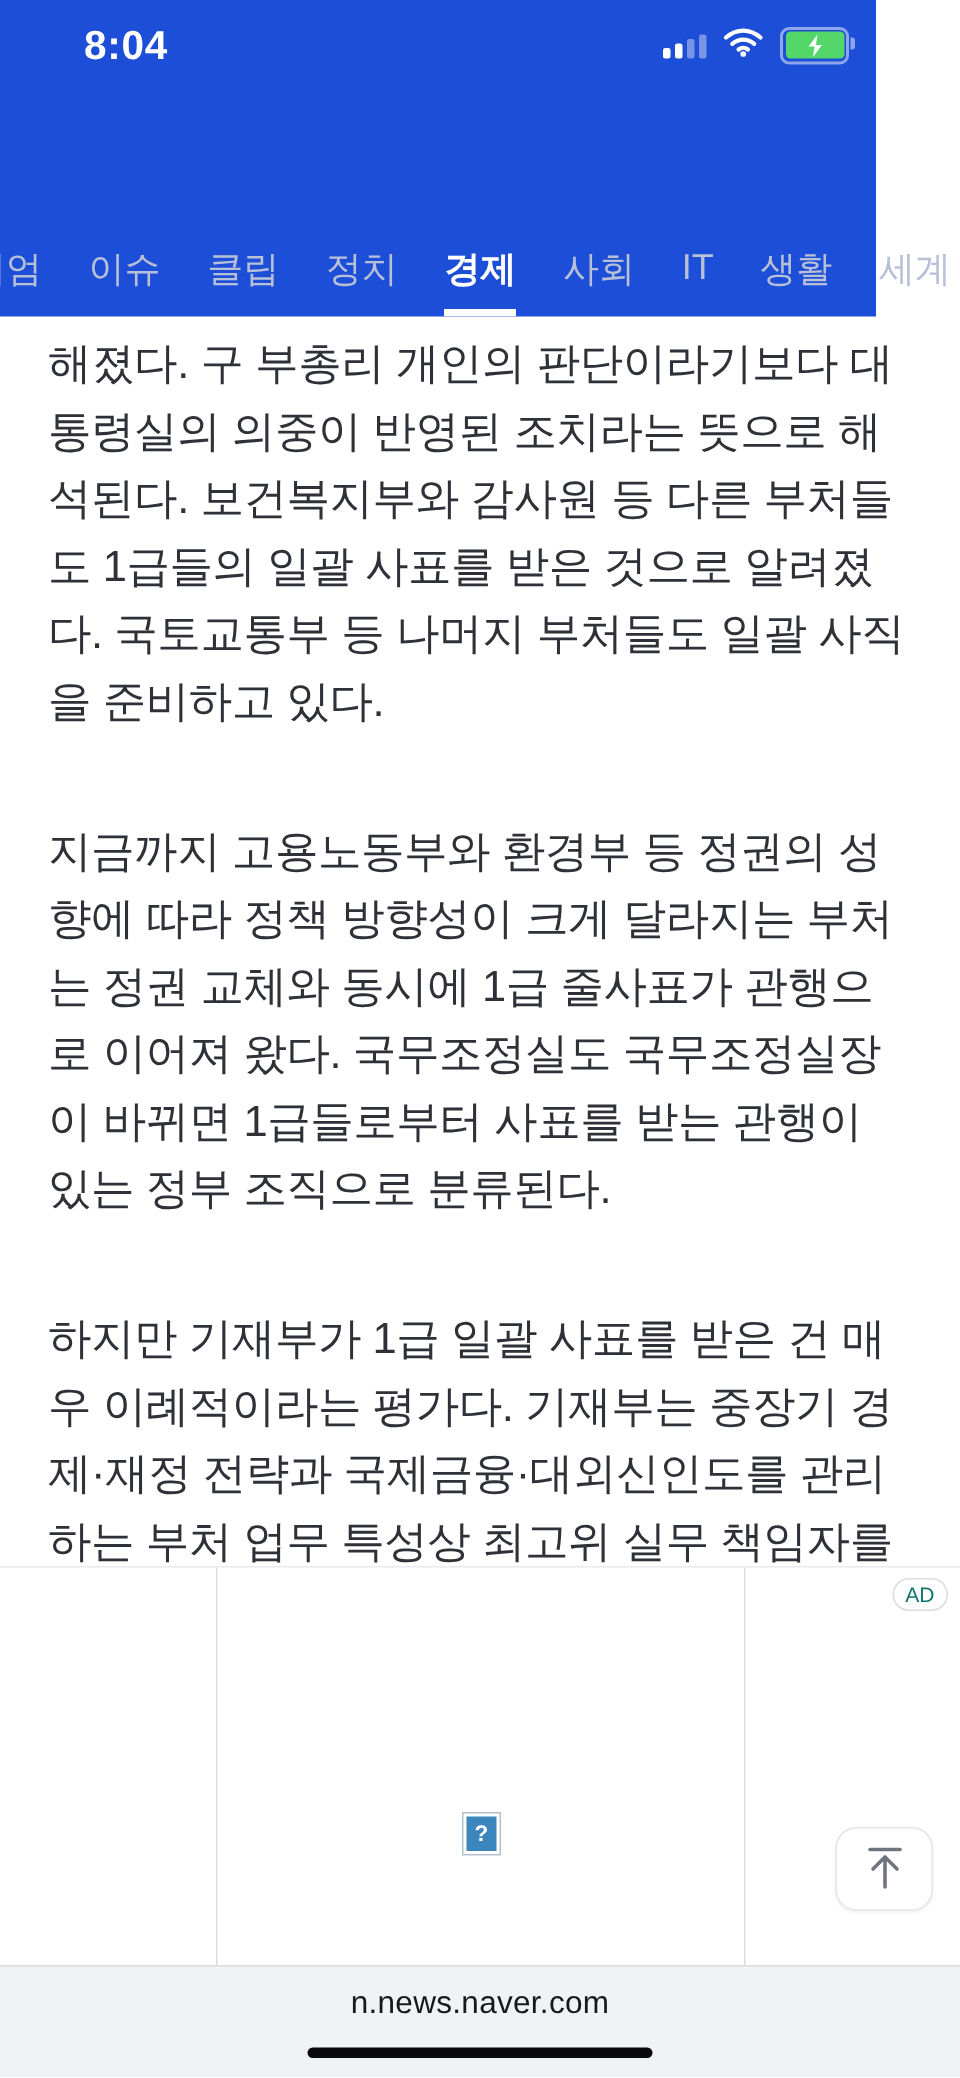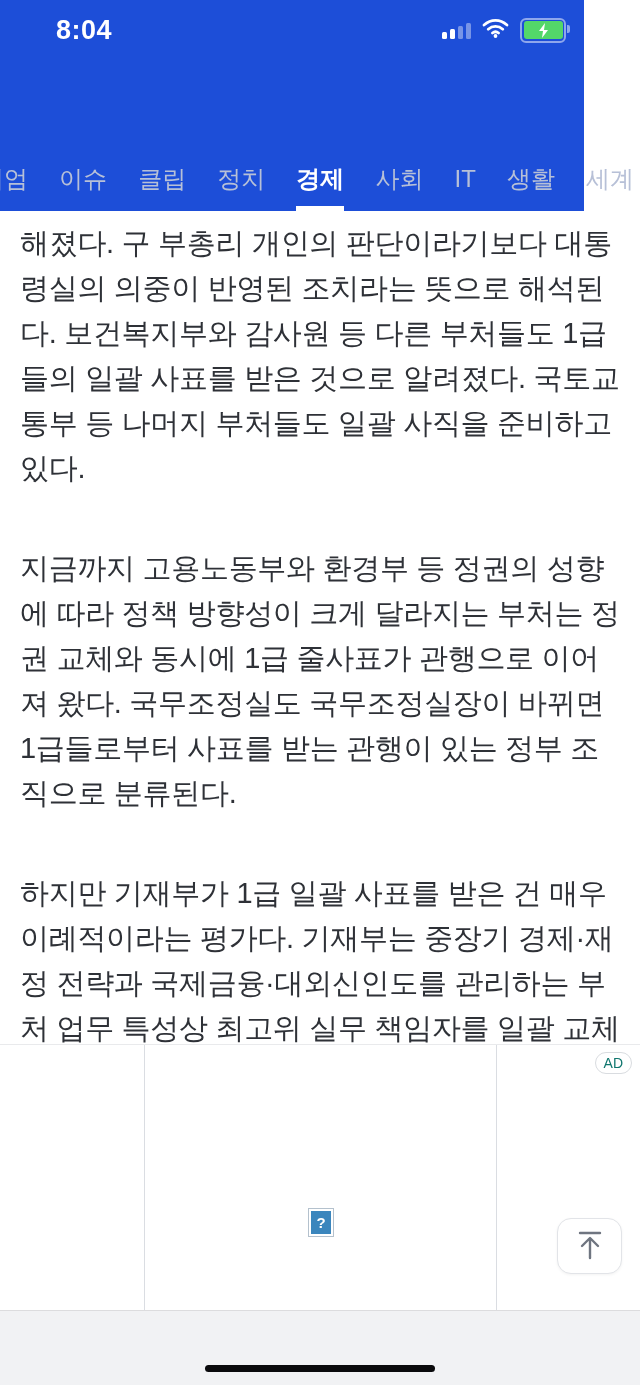--- a/index.html
+++ b/index.html
@@ -42,21 +42,21 @@
   .tab { position:relative; height:64px; display:flex; align-items:center; flex:0 0 auto;
          color:#b7c0d7; font-size:24px; white-space:nowrap; background:none; border:none;
          padding:0 2px; cursor:pointer; font-family:inherit;margin-left:16px; }
   .tab.first { margin-left:-74px; }
   .tab.active { color:#fff; font-weight:700; }
   .tab.active::after { content:""; position:absolute; left:50%; transform:translateX(-50%);
                        bottom:0; width:48px; height:5px; background:#fff; }
 
   
   .article { position:absolute; top:211px; left:0; width:640px; padding:10px 20px 0; box-sizing:border-box; }
-  .article p { margin:0 0 55px; font-size:29px; line-height:45px; color:#2e3137;
+  .article p { margin:0 12px 55px; font-size:29px; line-height:45px; color:#2e3137;
                word-break:break-all; letter-spacing:-.3px; }
 
   
   .ad-section { position:absolute; top:1044px; left:0; width:640px; height:266px;
                 border-top:1px solid #e9eaec; background:#fff; box-sizing:border-box; }
   .ad-divider { position:absolute; top:0; bottom:0; width:1px; background:#dadde2; }
   .ad-divider.d1 { left:144px; } .ad-divider.d2 { left:496px; }
   .ad-badge { position:absolute; top:7px; right:8px; border:1px solid #d9dce0; border-radius:13px;
               color:#0f766e; font-size:14px; padding:3px 8px; line-height:1; background:#fff; }
   .broken-img { position:absolute; left:308px; top:163px; width:20px; height:23px;
@@ -143,16 +143,17 @@
   <button class="scroll-top" aria-label="scroll to top">
     <span>
       <svg width="28" height="30" viewBox="0 0 28 30">
         <path d="M4 3 H24" stroke="#6f7580" stroke-width="2.4" fill="none" stroke-linecap="round"></path>
         <path d="M14 28 V9 M6 16 L14 8 L22 16" stroke="#6f7580" stroke-width="2.4" fill="none" stroke-linecap="round" stroke-linejoin="round"></path>
       </svg>
     </span>
   </button>
 
   <div class="bottom-bar">
+    <button class="url">n.news.naver.com</button>
     <div class="home-indicator"></div>
   </div>
 
 </div>
 
 </body></html>

